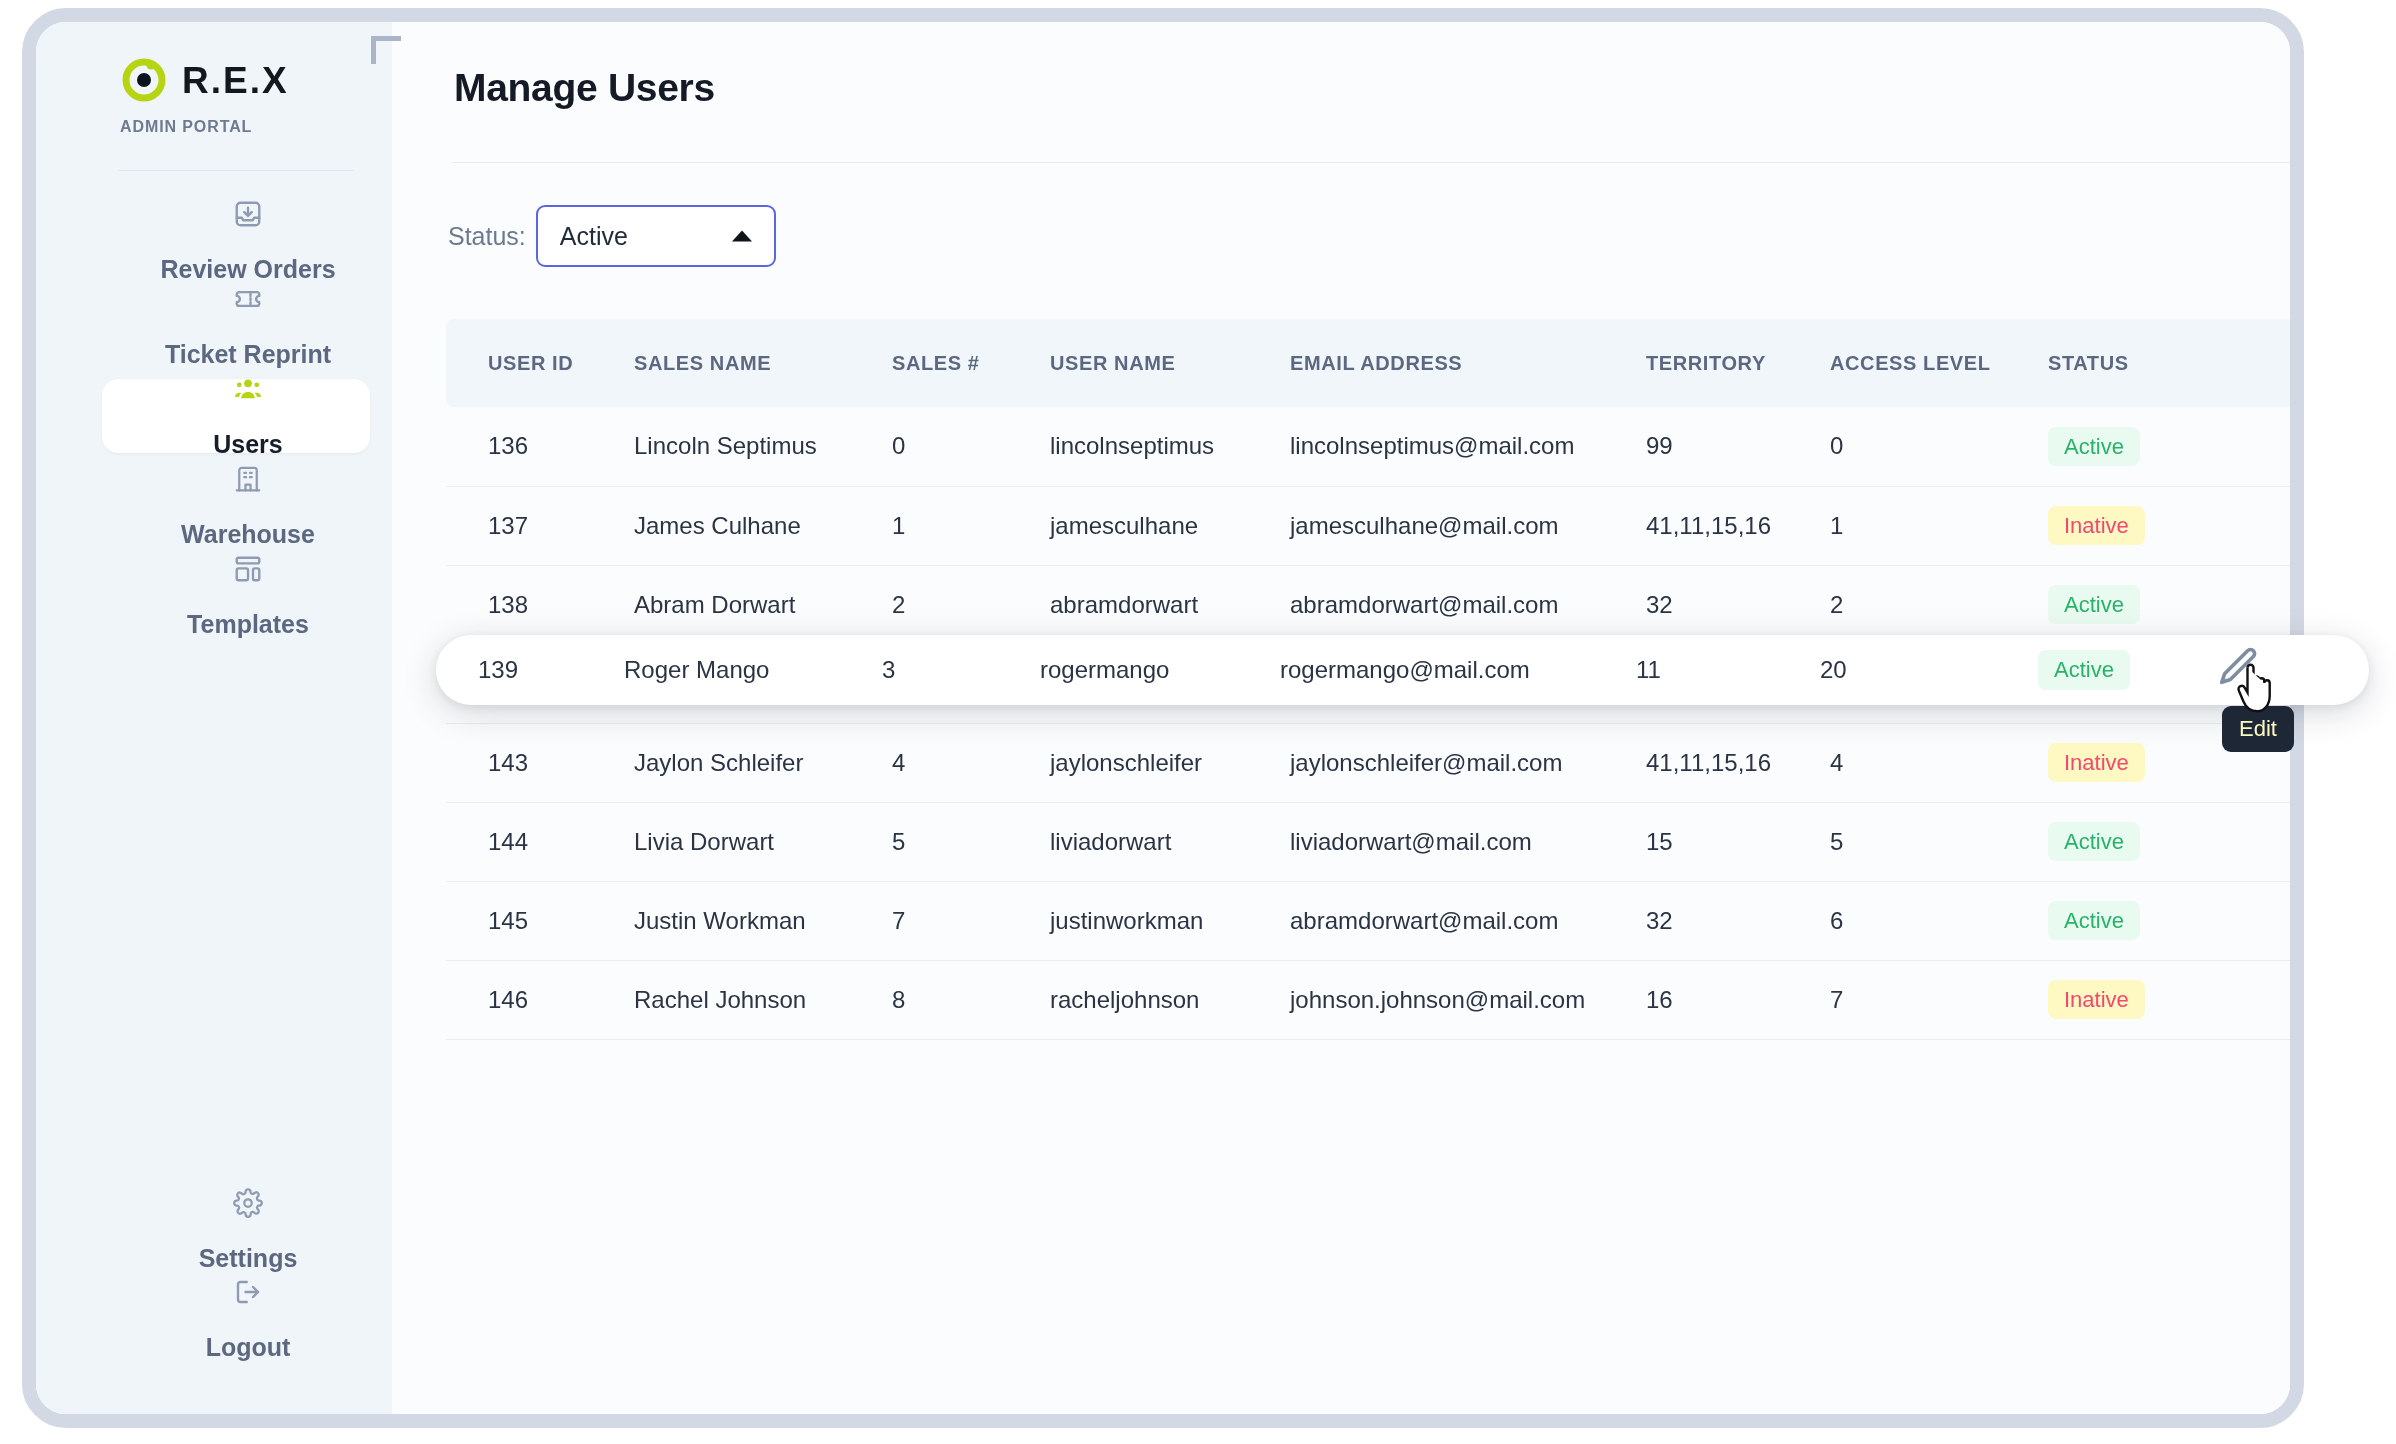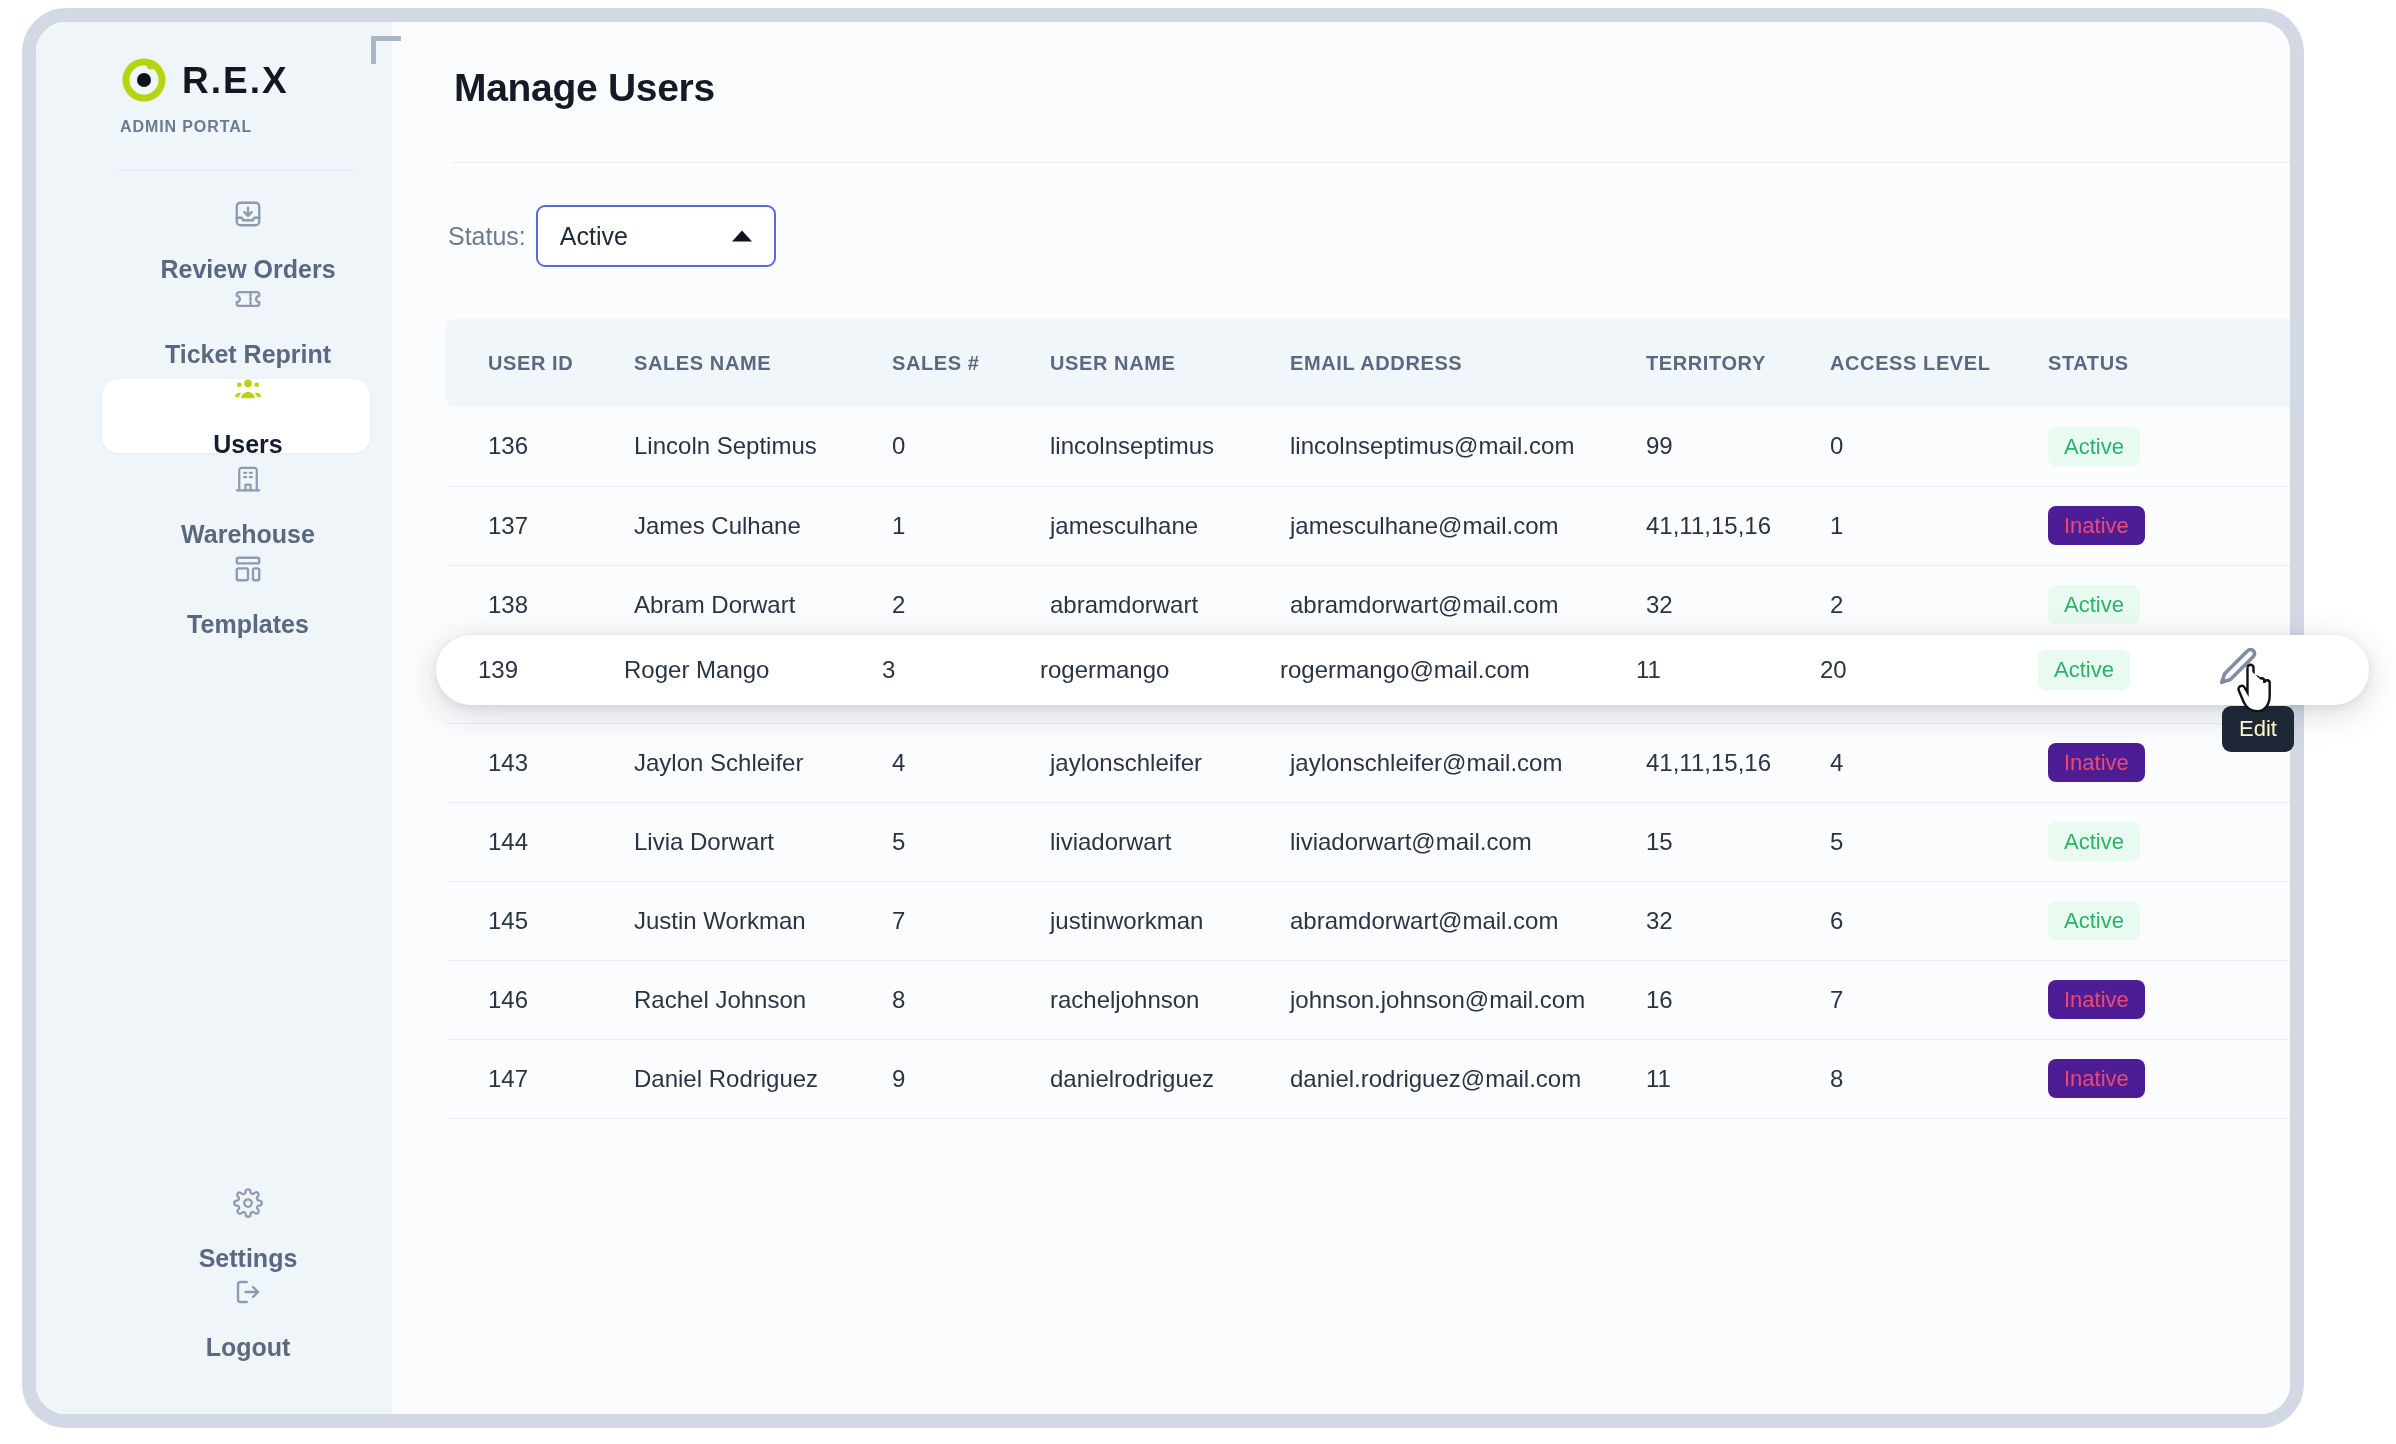--- a/index.html
+++ b/index.html
@@ -204,21 +204,21 @@
   .c-stat  { width: 254px; }
 
   .badge {
     display: inline-block;
     padding: 7px 16px;
     border-radius: 8px;
     font-size: 22px;
     line-height: 1.15;
   }
   .badge.active   { background: #e9faf0; color: #29b36a; }
-  .badge.inactive { background: #4c1d95; color: #f2486e; }
+  .badge.inactive { background: #fef9c3; color: #f2486e; }
 
   
   #hover-row {
     position: absolute;
     left: 400px; top: 613px;
     width: 1933px; height: 70px;
     background: #ffffff;
     border-radius: 36px;
     box-shadow: 0 8px 34px rgba(22,33,55,0.17), 0 2px 8px rgba(22,33,55,0.08);
     z-index: 30;
@@ -466,30 +466,20 @@
               <tr>
                 <td>146</td>
                 <td>Rachel Johnson</td>
                 <td>8</td>
                 <td>racheljohnson</td>
                 <td>johnson.johnson@mail.com</td>
                 <td>16</td>
                 <td>7</td>
                 <td><span class="badge inactive">Inative</span></td>
               </tr>
-              <tr>
-                <td>147</td>
-                <td>Daniel Rodriguez</td>
-                <td>9</td>
-                <td>danielrodriguez</td>
-                <td>daniel.rodriguez@mail.com</td>
-                <td>11</td>
-                <td>8</td>
-                <td><span class="badge inactive">Inative</span></td>
-              </tr>
             </tbody>
         </table>
       </div>
     </section>
 
   </div>
 
   <div id="hover-row">
     <span class="hr-cell hr-id">139</span>
     <span class="hr-cell hr-sname">Roger Mango</span>

